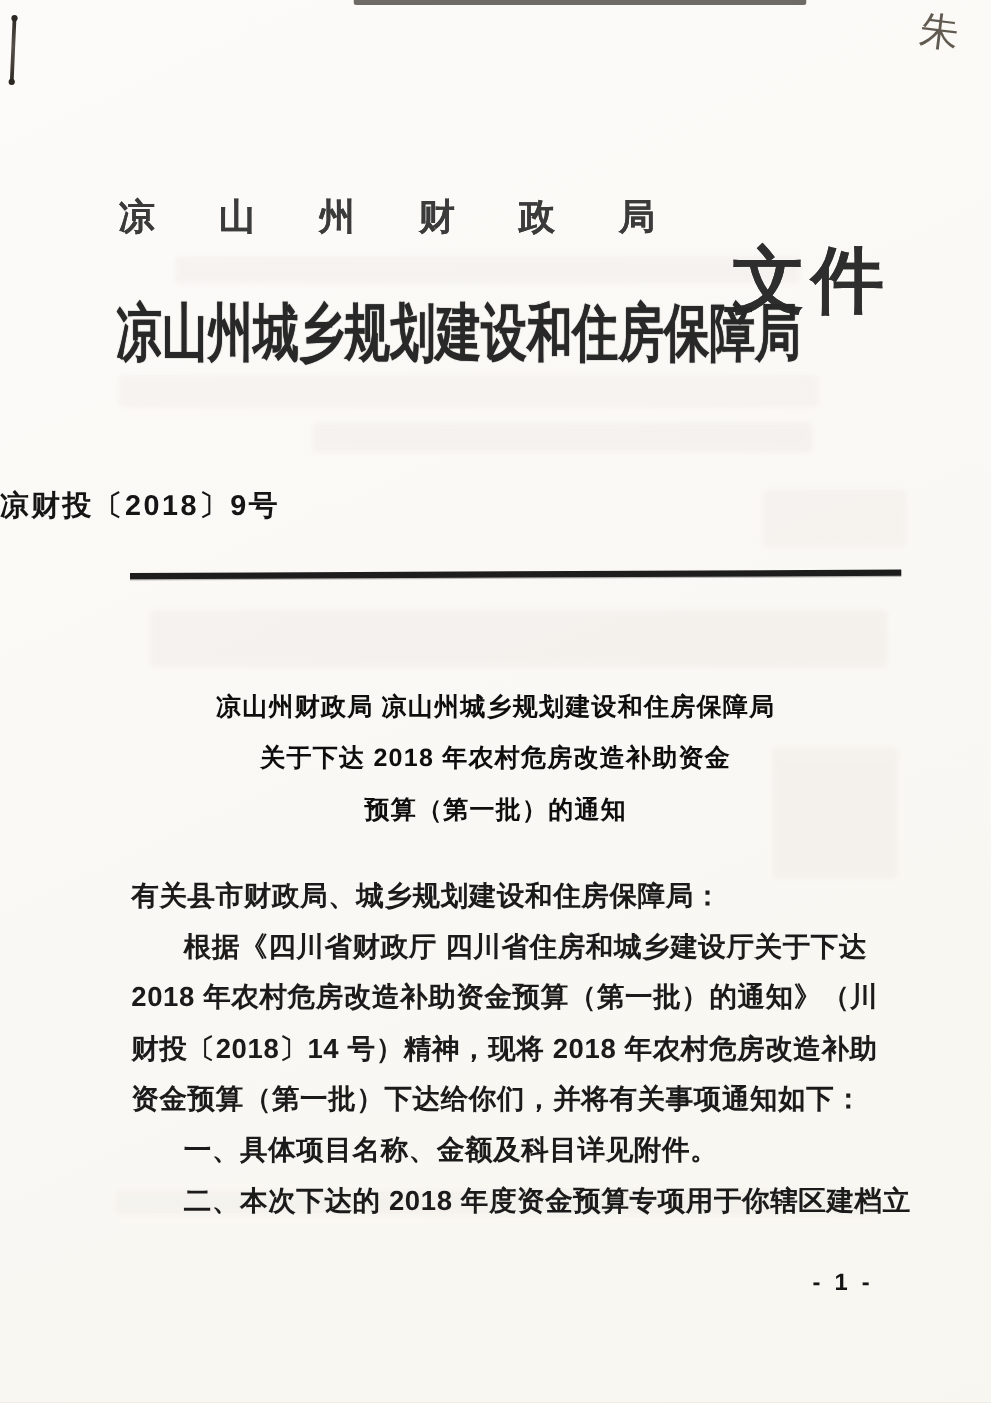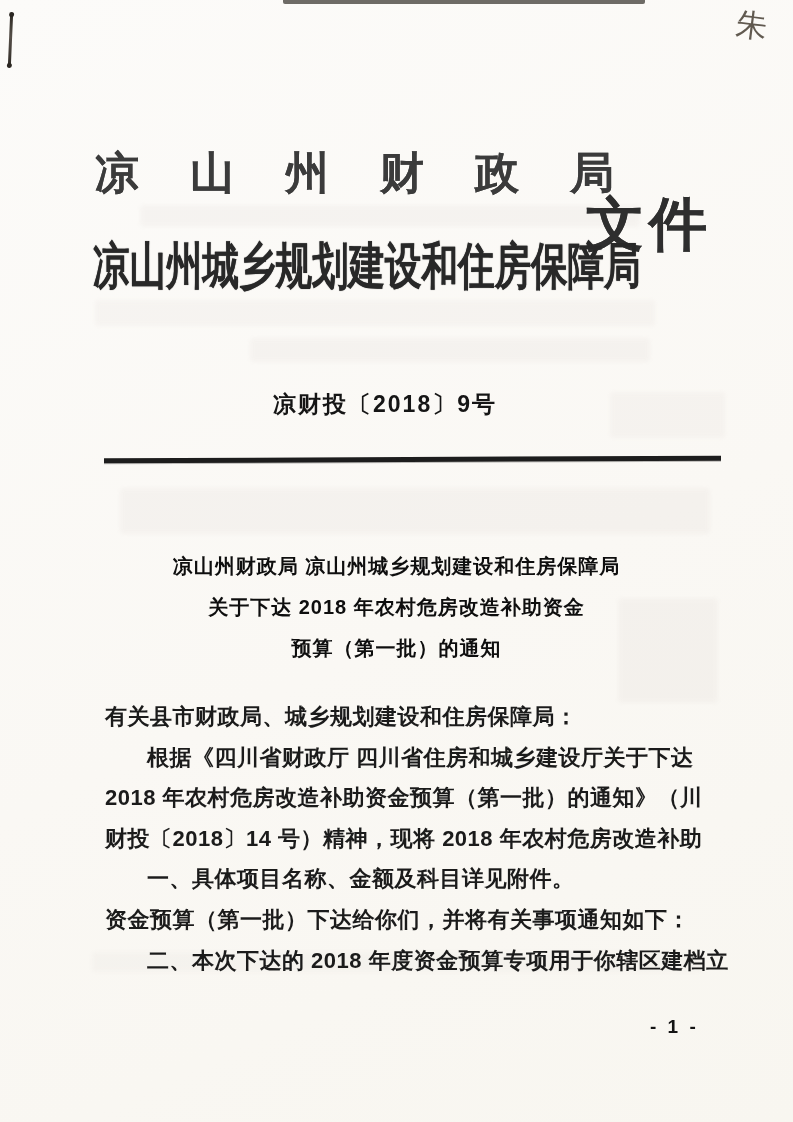--- a/index.html
+++ b/index.html
@@ -40,21 +40,21 @@
   .sm3{left:250px;top:338px;width:400px;height:24px;opacity:.06;}
   .sm4{left:610px;top:392px;width:115px;height:46px;opacity:.05;}
   .sm5{left:120px;top:488px;width:590px;height:46px;opacity:.06;}
   .sm6{left:618px;top:598px;width:100px;height:105px;opacity:.055;}
   .sm7{left:92px;top:952px;width:610px;height:20px;opacity:.045;}
 
   
   .agency-primary{
     position:absolute;left:95px;top:150px;
     font-family:"Liberation Serif","DejaVu Serif",serif;
-    font-weight:700;font-size:44px;line-height:48px;
+    font-weight:700;font-size:29px;line-height:48px;
     letter-spacing:51px;white-space:nowrap;color:#3b3b3b;
     text-shadow:0 0 .5px #555;
     text-align:center;
   }
   .document-word{
     position:absolute;left:586px;top:192px;
     font-family:"Liberation Serif","DejaVu Serif",serif;
     font-weight:700;font-size:58px;line-height:66px;
     letter-spacing:5px;color:#2e2e2e;white-space:nowrap;
     text-shadow:0 0 .5px #444;
@@ -62,21 +62,21 @@
   .agency-secondary{
     position:absolute;left:93px;top:238px;
     font-family:"Liberation Serif","DejaVu Serif",serif;
     font-weight:900;font-size:50px;line-height:56px;
     white-space:nowrap;color:#282828;
     transform:scaleX(.73);transform-origin:left top;
     text-shadow:0 0 1px #333;
   }
   .document-number{
     position:absolute;left:0;top:389px;width:770px;
-    text-align:center;font-size:23px;font-weight:700;
+    text-align:left;font-size:23px;font-weight:700;
     letter-spacing:2px;color:#151515;
   }
   .letterhead-divider{
     position:absolute;left:104px;top:457px;width:617px;height:5px;
     background:#1d1d1d;transform:rotate(-.25deg);
     box-shadow:0 1px 0 rgba(0,0,0,.25);
   }
 
   
   .doc-title{
@@ -129,20 +129,20 @@
     <div>凉山州财政局 凉山州城乡规划建设和住房保障局</div>
     <div>关于下达 2018 年农村危房改造补助资金</div>
     <div>预算（第一批）的通知</div>
   </div>
 
   <div class="doc-body">
     <div class="body-line">有关县市财政局、城乡规划建设和住房保障局：</div>
     <div class="body-line indent">根据《四川省财政厅 四川省住房和城乡建设厅关于下达</div>
     <div class="body-line">2018 年农村危房改造补助资金预算（第一批）的通知》（川</div>
     <div class="body-line">财投〔2018〕14 号）精神，现将 2018 年农村危房改造补助</div>
+    <div class="body-line">资金预算（第一批）下达给你们，并将有关事项通知如下：</div>
     <div class="body-line indent">一、具体项目名称、金额及科目详见附件。</div>
-    <div class="body-line">资金预算（第一批）下达给你们，并将有关事项通知如下：</div>
     <div class="body-line indent">二、本次下达的 2018 年度资金预算专项用于你辖区建档立</div>
   </div>
 
   <div class="page-number">- 1 -</div>
 
 </div>
 
 </body></html>

